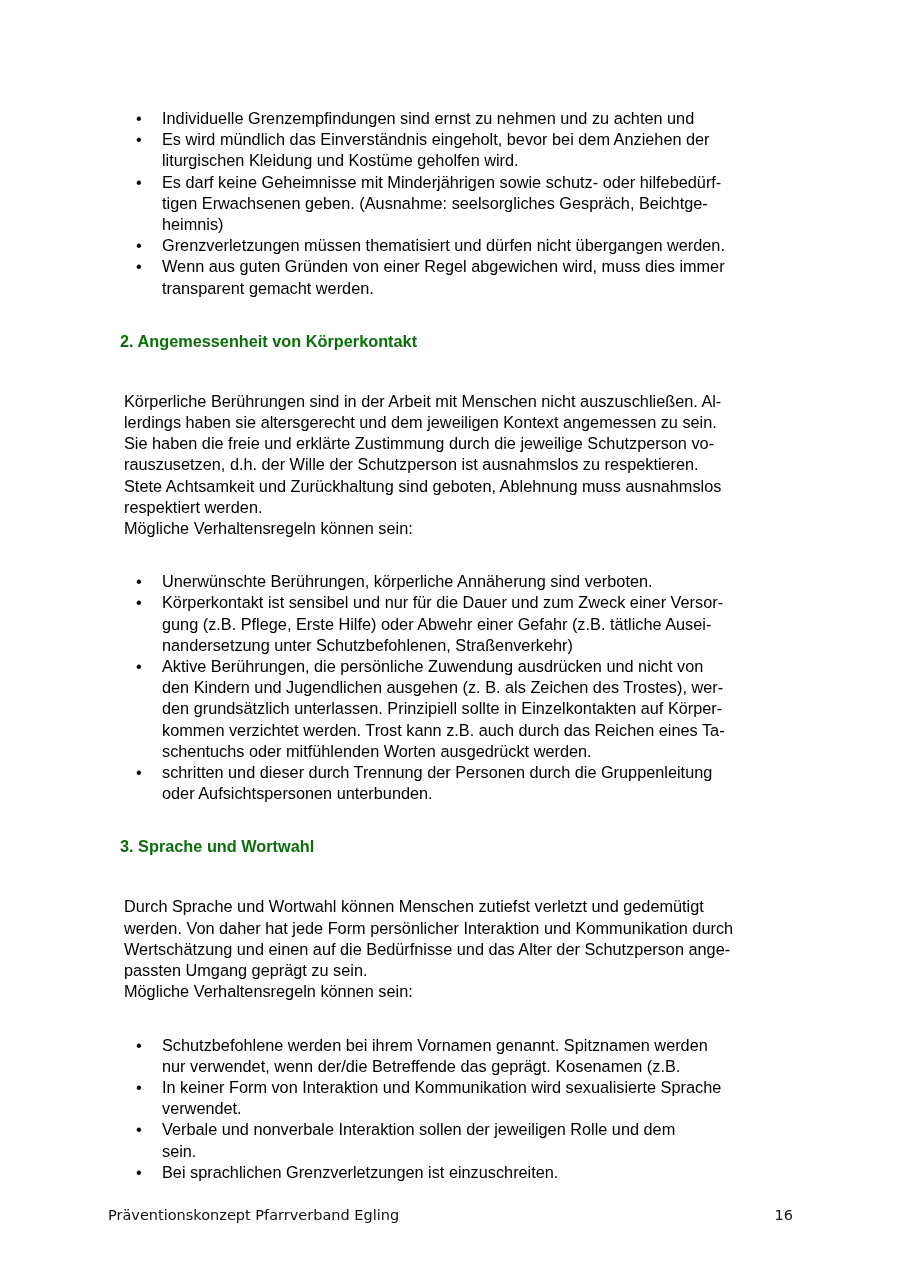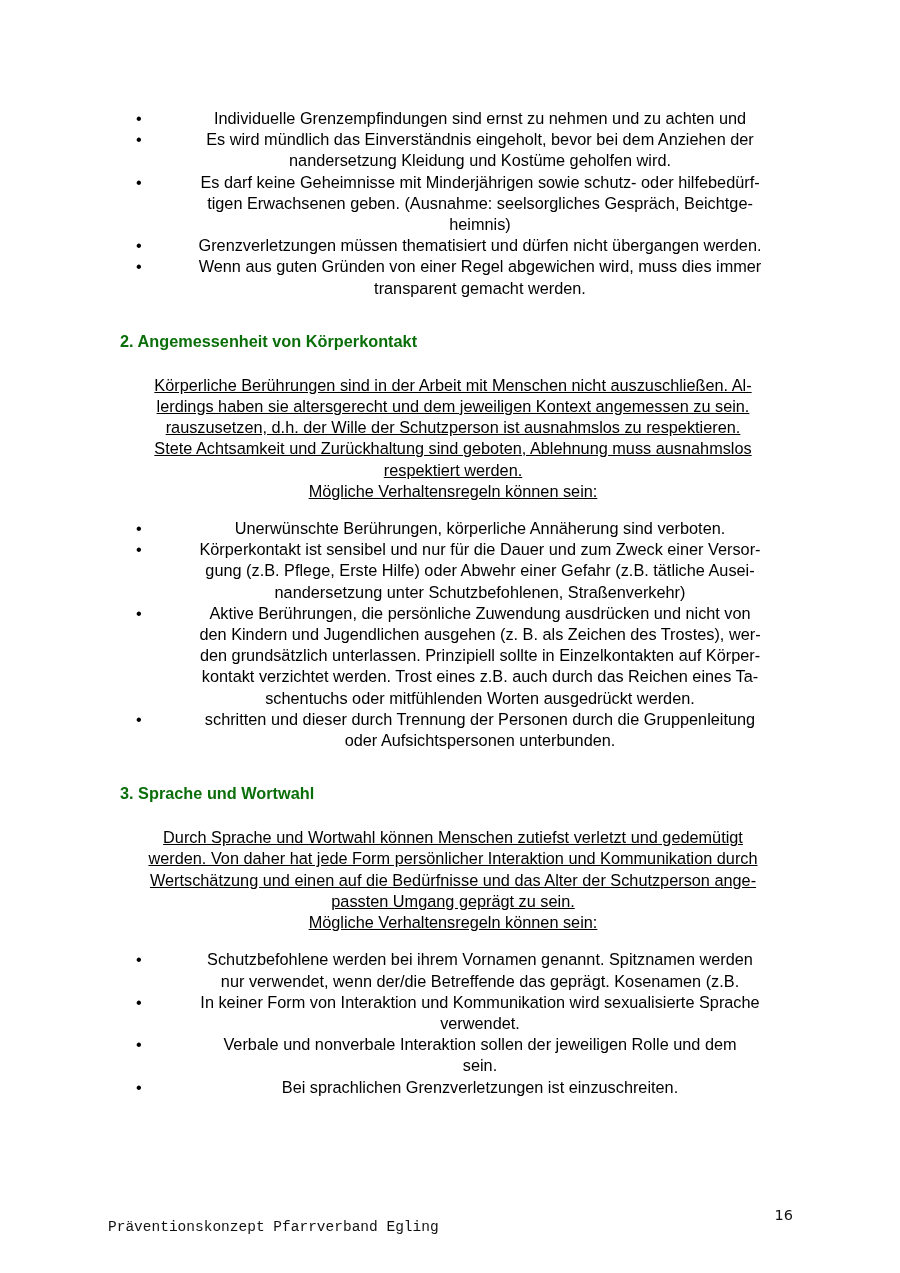--- a/index.html
+++ b/index.html
@@ -4,47 +4,47 @@
   <style>
     html, body { margin: 0; padding: 0; background: #ffffff; }
     body { width: 900px; height: 1273px; position: relative; overflow: hidden;
       font-family: "Liberation Sans", sans-serif; color: #000; }
     .page { position: absolute; left: 0; top: 0; width: 900px; height: 1273px; }
     .content { position: absolute; left: 108px; top: 108px; width: 690px;
       font-size: 16.3px; line-height: 21.2px; }
     ul.bullets { list-style: none; margin: 0; padding: 0; }
     ul.bullets li { position: relative; padding-left: 54px; }
     ul.bullets li .dot { position: absolute; left: 28px; top: 0; }
-    .line { display: block; white-space: nowrap; text-align: center; }
+    .line { display: block; white-space: nowrap; }
     h2.section { color: #0a6e0a; font-size: 16.3px; font-weight: bold;
       margin: 12px; line-height: 21px; }
-    .para { margin: 0; text-decoration: underline; }
+    .para { margin: 16px; }
     .gap-s { height: 11px; }
     .gap-m { height: 16px; }
     .gap-l { height: 20px; }
     .footer { position: absolute; left: 108px; top: 1207px; width: 685px;
       font-family: "DejaVu Sans", sans-serif; font-size: 14.5px; color: #111; }
-    .footer .title { position: absolute; left: 0; top: 12px; font-family: Liberation Mono, monospace; }
+    .footer .title { position: absolute; left: 0; top: 0; }
     .footer .pageno { position: absolute; right: 0; top: 0; }
   </style>
 </head>
 <body>
 
 <div class="page">
   <div class="content">
 
     <ul class="bullets">
         <li>
           <span class="dot">•</span>
           <span class="line">Individuelle Grenzempfindungen sind ernst zu nehmen und zu achten und</span>
         </li>
         <li>
           <span class="dot">•</span>
           <span class="line">Es wird mündlich das Einverständnis eingeholt, bevor bei dem Anziehen der</span>
-          <span class="line">nandersetzung Kleidung und Kostüme geholfen wird.</span>
+          <span class="line">liturgischen Kleidung und Kostüme geholfen wird.</span>
         </li>
         <li>
           <span class="dot">•</span>
           <span class="line">Es darf keine Geheimnisse mit Minderjährigen sowie schutz- oder hilfebedürf-</span>
           <span class="line">tigen Erwachsenen geben. (Ausnahme: seelsorgliches Gespräch, Beichtge-</span>
           <span class="line">heimnis)</span>
         </li>
         <li>
           <span class="dot">•</span>
           <span class="line">Grenzverletzungen müssen thematisiert und dürfen nicht übergangen werden.</span>
@@ -55,20 +55,21 @@
           <span class="line">transparent gemacht werden.</span>
         </li>
       </ul>
 
     <div class="gap-l"></div>
     <h2 class="section">2. Angemessenheit von Körperkontakt</h2>
     <div class="gap-s"></div>
     <p class="para">
         <span class="line">Körperliche Berührungen sind in der Arbeit mit Menschen nicht auszuschließen. Al-</span>
         <span class="line">lerdings haben sie altersgerecht und dem jeweiligen Kontext angemessen zu sein.</span>
+        <span class="line">Sie haben die freie und erklärte Zustimmung durch die jeweilige Schutzperson vo-</span>
         <span class="line">rauszusetzen, d.h. der Wille der Schutzperson ist ausnahmslos zu respektieren.</span>
         <span class="line">Stete Achtsamkeit und Zurückhaltung sind geboten, Ablehnung muss ausnahmslos</span>
         <span class="line">respektiert werden.</span>
         <span class="line">Mögliche Verhaltensregeln können sein:</span>
       </p>
     <div class="gap-m"></div>
     <ul class="bullets">
         <li>
           <span class="dot">•</span>
           <span class="line">Unerwünschte Berührungen, körperliche Annäherung sind verboten.</span>
@@ -77,21 +78,21 @@
           <span class="dot">•</span>
           <span class="line">Körperkontakt ist sensibel und nur für die Dauer und zum Zweck einer Versor-</span>
           <span class="line">gung (z.B. Pflege, Erste Hilfe) oder Abwehr einer Gefahr (z.B. tätliche Ausei-</span>
           <span class="line">nandersetzung unter Schutzbefohlenen, Straßenverkehr)</span>
         </li>
         <li>
           <span class="dot">•</span>
           <span class="line">Aktive Berührungen, die persönliche Zuwendung ausdrücken und nicht von</span>
           <span class="line">den Kindern und Jugendlichen ausgehen (z. B. als Zeichen des Trostes), wer-</span>
           <span class="line">den grundsätzlich unterlassen. Prinzipiell sollte in Einzelkontakten auf Körper-</span>
-          <span class="line">kontakt verzichtet werden. Trost eines z.B. auch durch das Reichen eines Ta-</span>
+          <span class="line">kommen verzichtet werden. Trost kann z.B. auch durch das Reichen eines Ta-</span>
           <span class="line">schentuchs oder mitfühlenden Worten ausgedrückt werden.</span>
         </li>
         <li>
           <span class="dot">•</span>
           <span class="line">schritten und dieser durch Trennung der Personen durch die Gruppenleitung</span>
           <span class="line">oder Aufsichtspersonen unterbunden.</span>
         </li>
       </ul>
 
     <div class="gap-l"></div>

